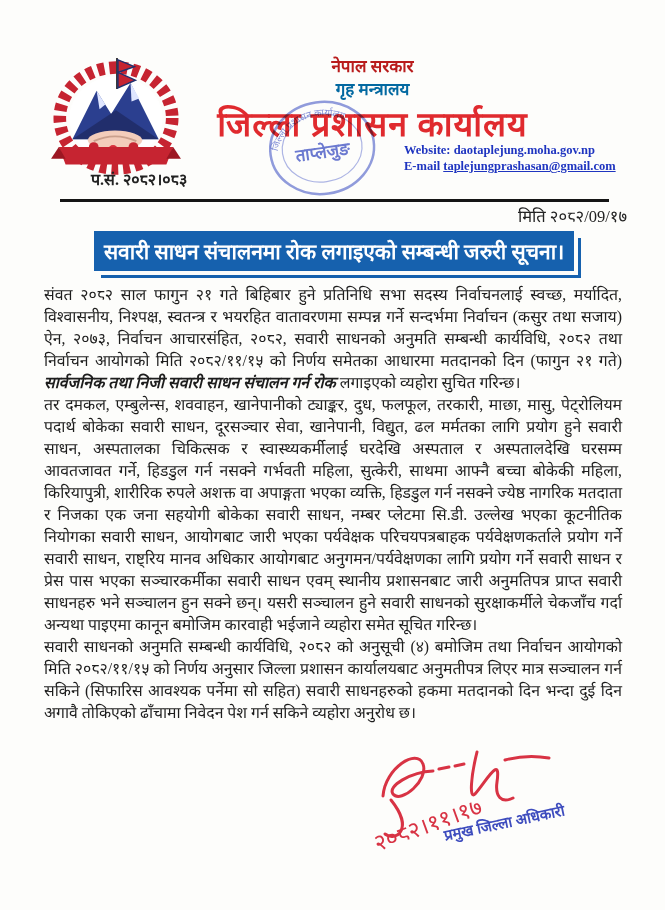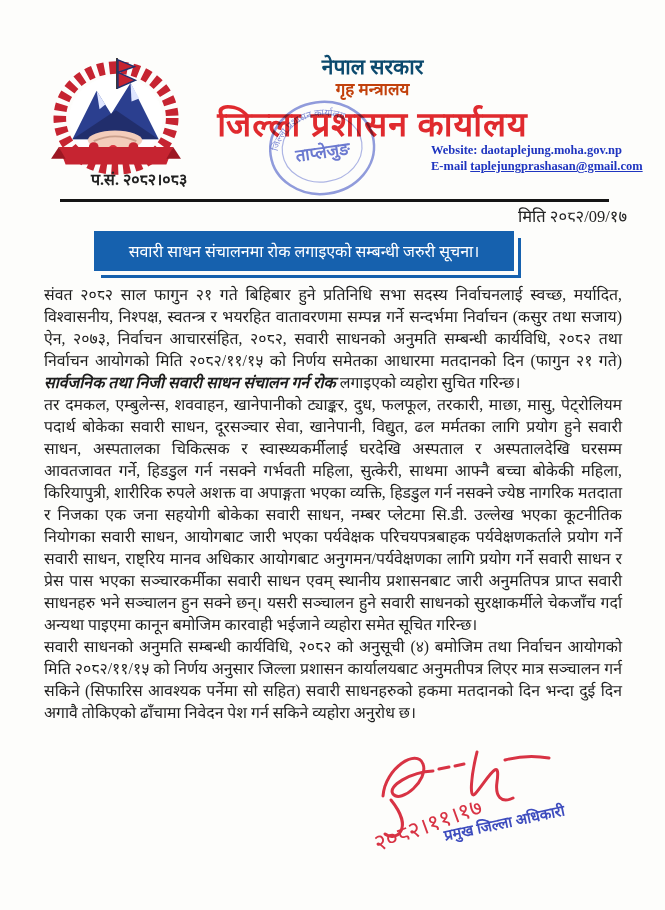--- a/index.html
+++ b/index.html
@@ -9,41 +9,41 @@
     background:#fdfdfb;
     font-family:"Liberation Serif", serif;
     color:#1d1d1d;
     overflow:hidden;
   }
   .page { position:absolute; inset:0; }
 
   
   .emblem { position:absolute; left:42px; top:54px; width:148px; height:126px; }
   .hdr-center { position:absolute; left:150px; right:70px; top:56px; text-align:center; }
-  .gov-line   { font-size:21px; font-weight:bold; color:#0c4a6e; line-height:22px; }
-  .min-line   { font-size:17px; font-weight:bold; color:#c2410c; line-height:24px; }
+  .gov-line   { font-size:17px; font-weight:bold; color:#b91c1c; line-height:22px; }
+  .min-line   { font-size:17px; font-weight:bold; color:#0369a1; line-height:24px; }
   .office-line{ font-size:34px; font-weight:bold; color:#e02a2e; line-height:42px; margin-top:2px;
                 letter-spacing:1px; white-space:nowrap; }
-  .contact { position:absolute; left:431px; top:142px; color:#1f35c0; font-weight:bold;
+  .contact { position:absolute; left:404px; top:142px; color:#1f35c0; font-weight:bold;
              font-size:12.5px; line-height:16px; white-space:nowrap; }
   .contact .u { text-decoration:underline; }
 
   .stamp { position:absolute; left:258px; top:92px; width:128px; height:110px;
            transform:rotate(-8deg); opacity:.78; mix-blend-mode:multiply; }
 
   .refno { position:absolute; left:44px; top:168px; font-size:16px; font-weight:bold; color:#222;margin-left:47px; }
   .rule  { position:absolute; left:60px; top:199px; width:549px; height:3px; background:#151515; }
   .issue-date { position:absolute; right:38px; top:204px; font-size:16.5px; color:#222; }
 
   
   .title-box {
-    position:absolute; left:94px; top:231px; width:420px; height:40px;
+    position:absolute; left:94px; top:231px; width:480px; height:40px;
     background:#1661ae; color:#ffffff;
     display:flex; align-items:center; justify-content:center;
-    font-size:16px; font-weight:normal; white-space:nowrap;
+    font-size:21px; font-weight:bold; white-space:nowrap;
     box-shadow: 4px 4px 0 0 #fdfdfb, 7px 7px 0 0 #1661ae;
   }
 
   
   .body-text { position:absolute; left:44px; top:284px; width:578px;
                font-size:15.8px; line-height:22px; text-align:justify; color:#1d1d1d; }
   .body-text p { margin:0; }
   .emph { font-weight:bold; font-style:italic; }
 
   

